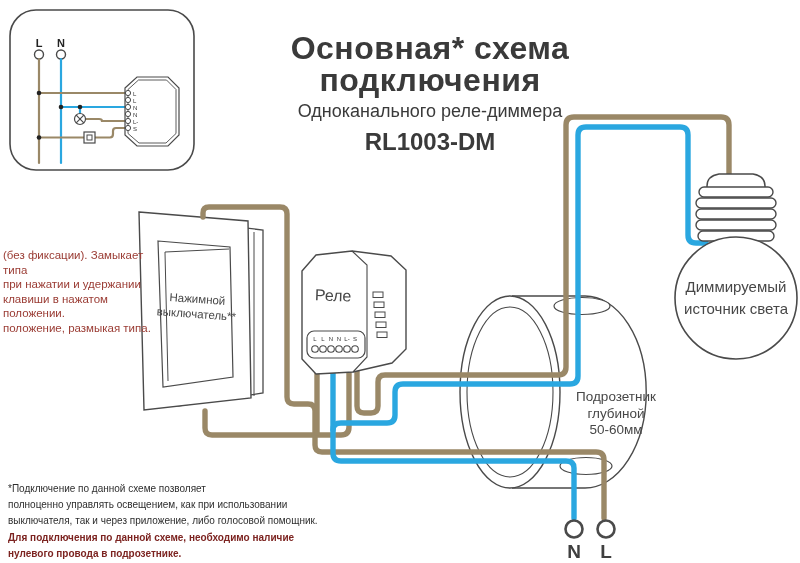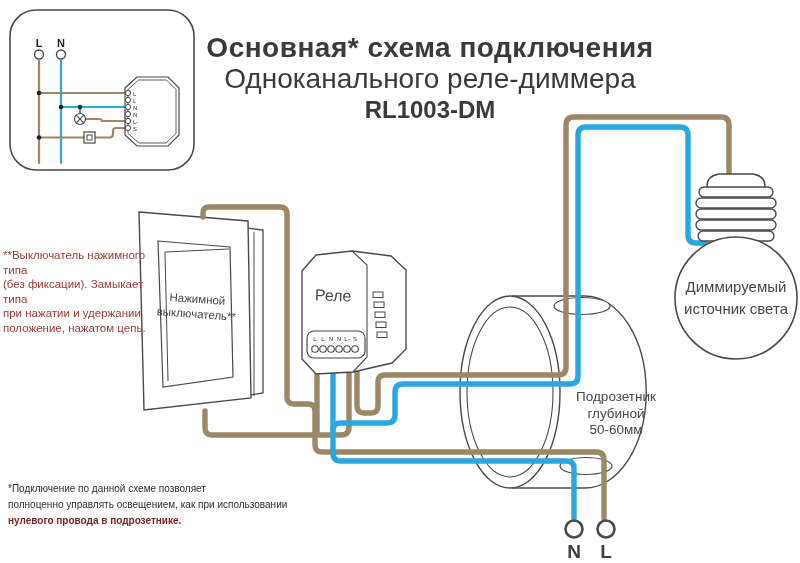--- a/index.html
+++ b/index.html
@@ -3,22 +3,22 @@
 <meta charset="utf-8">
 <style>
   html,body{margin:0;padding:0;background:#ffffff;}
   .canvas{position:relative;width:800px;height:563px;background:#ffffff;overflow:hidden;
           font-family:"Liberation Sans", sans-serif;}
   svg{position:absolute;left:0;top:0;}
   svg text{font-family:"Liberation Sans", sans-serif;}
   .outline{fill:#ffffff;stroke:#4a4a4a;}
   .nofill{fill:none;stroke:#4a4a4a;}
   .title-block{position:absolute;left:205px;top:32px;width:450px;text-align:center;color:#3a3a3a;}
-  .title-1{font-size:28px;font-weight:bold;letter-spacing:.5px;line-height:32px;}
-  .title-2{font-size:28px;line-height:30px;}
+  .title-1{font-size:32px;font-weight:bold;letter-spacing:.5px;line-height:32px;}
+  .title-2{font-size:18px;line-height:30px;}
   .title-3{font-size:24px;font-weight:bold;line-height:32px;}
   .note-left{position:absolute;left:3px;top:248px;width:150px;font-size:11.5px;line-height:14.5px;color:#9a3b33;}
   .footnote{position:absolute;left:8px;top:481px;width:470px;font-size:10px;line-height:16.2px;color:#2e2e2e;}
   .footnote .red{color:#7c2320;font-weight:bold;}
   .lbl{fill:#474747;}
 </style>
 </head>
 <body>
 
 <div class="canvas">
@@ -167,25 +167,27 @@
   </g>
 </svg>
 
 <div class="title-block">
   <div class="title-1">Основная* схема подключения</div>
   <div class="title-2">Одноканального реле-диммера</div>
   <div class="title-3">RL1003-DM</div>
 </div>
 
 <div class="note-left">
-  <div>**Выключатель нажимного типа</div>
   <div>(без фиксации). Замыкает типа</div>
   <div>при нажатии и удержании</div>
-  <div>положение, нажатом цепь.</div>
+  <div>клавиши в нажатом положении.</div>
+  <div>положение, размыкая типа.</div>
 </div>
 
 <div class="footnote">
   <div>*Подключение по данной схеме позволяет</div>
   <div>полноценно управлять освещением, как при использовании</div>
+  <div>выключателя, так и через приложение, либо голосовой помощник.</div>
+  <div class="red">Для подключения по данной схеме, необходимо наличие</div>
   <div class="red">нулевого провода в подрозетнике.</div>
 </div>
 
 </div>
 
 </body></html>

